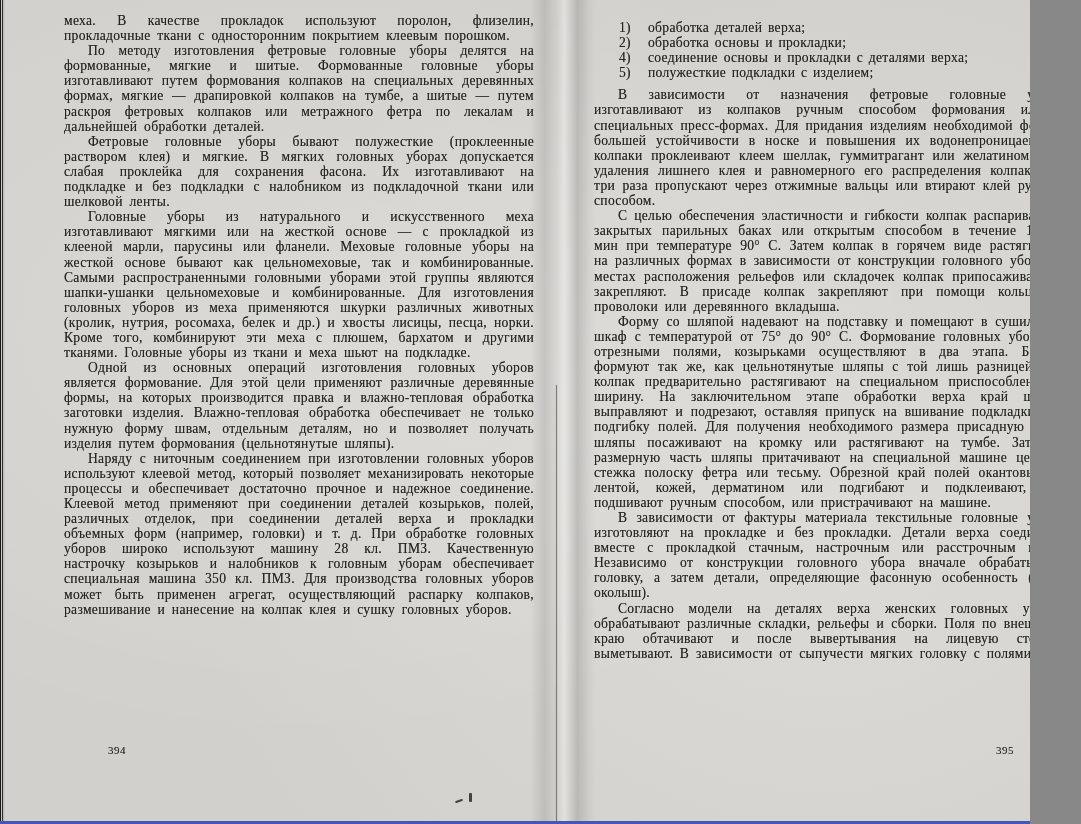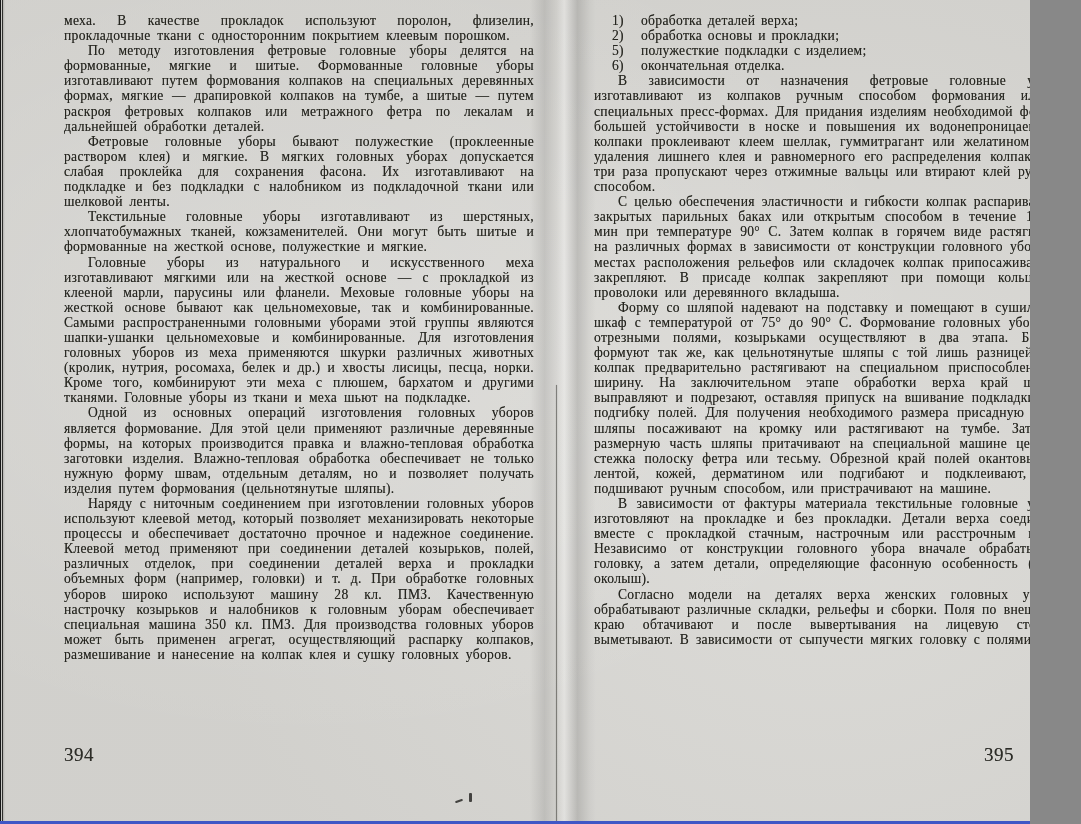--- a/index.html
+++ b/index.html
@@ -24,33 +24,34 @@
     text-indent:24px;
     font-size:13.6px;
     line-height:15.1px;
     color:#262620;
     word-spacing:3px;
     letter-spacing:0.3px;
     text-shadow:0 0 0.4px rgba(40,40,35,0.55);
   }
   .para.noindent{text-indent:0;}
   
-  .steps{margin:0;}
+  .steps{margin:7px;}
   .step{
     font-size:13.6px;line-height:15.1px;color:#262620;
     word-spacing:2px;letter-spacing:0.3px;
     text-shadow:0 0 0.4px rgba(40,40,35,0.55);
     white-space:nowrap;
   }
   .step .num{display:inline-block;margin-left:18px;width:29px;}
   
   .pagenum{
-    position:absolute;font-size:19px;color:#2c2c27;
+    position:absolute;font-size:11px;color:#2c2c27;
     letter-spacing:0.5px;
     text-shadow:0 0 0.4px rgba(40,40,35,0.5);
+    margin-left:44px;
   }
   .pagenum-left{left:64px;top:744px;}
   .pagenum-right{right:16px;top:744px;}
   
   .gutter{
     position:absolute;left:530px;top:0;width:66px;height:100%;
     background:linear-gradient(90deg,
       rgba(0,0,0,0) 0%,
       rgba(0,0,0,0.10) 22%,
       rgba(0,0,0,0.02) 40%,
@@ -96,32 +97,31 @@
 
 <div class="scan">
 
   <div class="gutter"></div>
   <div class="crease"></div>
 
   <div class="page page-left">
     <p class="para noindent">меха. В качестве прокладок используют поролон, флизелин, прокладочные ткани с односторонним покрытием клеевым порошком.</p>
     <p class="para">По методу изготовления фетровые головные уборы делятся на формованные, мягкие и шитые. Формованные головные уборы изготавливают путем формования колпаков на специальных деревянных формах, мягкие — драпировкой колпаков на тумбе, а шитые — путем раскроя фетровых колпаков или метражного фетра по лекалам и дальнейшей обработки деталей.</p>
     <p class="para">Фетровые головные уборы бывают полужесткие (проклеенные раствором клея) и мягкие. В мягких головных уборах допускается слабая проклейка для сохранения фасона. Их изготавливают на подкладке и без подкладки с налобником из подкладочной ткани или шелковой ленты.</p>
-    <p class="para">Текстильные головные уборы изготавливают из шерстяных, хлопчатобумажных тканей, кожзаменителей. Они могут быть шитые и формованные на жесткой основе, полужесткие и мягкие.</p>
     <p class="para">Головные уборы из натурального и искусственного меха изготавливают мягкими или на жесткой основе — с прокладкой из клееной марли, парусины или фланели. Меховые головные уборы на жесткой основе бывают как цельномеховые, так и комбинированные. Самыми распространенными головными уборами этой группы являются шапки-ушанки цельномеховые и комбинированные. Для изготовления головных уборов из меха применяются шкурки различных животных (кролик, нутрия, росомаха, белек и др.) и хвосты лисицы, песца, норки. Кроме того, комбинируют эти меха с плюшем, бархатом и другими тканями. Головные уборы из ткани и меха шьют на подкладке.</p>
     <p class="para">Одной из основных операций изготовления головных уборов является формование. Для этой цели применяют различные деревянные формы, на которых производится правка и влажно-тепловая обработка заготовки изделия. Влажно-тепловая обработка обеспечивает не только нужную форму швам, отдельным деталям, но и позволяет получать изделия путем формования (цельнотянутые шляпы).</p>
     <p class="para">Наряду с ниточным соединением при изготовлении головных уборов используют клеевой метод, который позволяет механизировать некоторые процессы и обеспечивает достаточно прочное и надежное соединение. Клеевой метод применяют при соединении деталей козырьков, полей, различных отделок, при соединении деталей верха и прокладки объемных форм (например, головки) и т. д. При обработке головных уборов широко используют машину 28 кл. ПМЗ. Качественную настрочку козырьков и налобников к головным уборам обеспечивает специальная машина 350 кл. ПМЗ. Для производства головных уборов может быть применен агрегат, осуществляющий распарку колпаков, размешивание и нанесение на колпак клея и сушку головных уборов.</p>
   </div>
 
   <div class="page page-right">
     <div class="steps">
       <div class="step"><span class="num">1)</span><span>обработка деталей верха;</span></div>
       <div class="step"><span class="num">2)</span><span>обработка основы и прокладки;</span></div>
+      <div class="step"><span class="num">4)</span><span>соединение основы и прокладки с деталями верха;</span></div>
       <div class="step"><span class="num">5)</span><span>полужесткие подкладки с изделием;</span></div>
-      <div class="step"><span class="num">6)</span><span>окончательная отделка.</span></div>
     </div>
     <p class="para">В зависимости от назначения фетровые головные уборы изготавливают из колпаков ручным способом формования или в специальных пресс-формах. Для придания изделиям необходимой формы, большей устойчивости в носке и повышения их водонепроницаемости колпаки проклеивают клеем шеллак, гуммитрагант или желатином. Для удаления лишнего клея и равномерного его распределения колпак два-три раза пропускают через отжимные вальцы или втирают клей ручным способом.</p>
     <p class="para">С целью обеспечения эластичности и гибкости колпак распаривают в закрытых парильных баках или открытым способом в течение 1—1,5 мин при температуре 90° С. Затем колпак в горячем виде растягивают на различных формах в зависимости от конструкции головного убора. В местах расположения рельефов или складочек колпак припосаживают и закрепляют. В присаде колпак закрепляют при помощи кольца из проволоки или деревянного вкладыша.</p>
     <p class="para">Форму со шляпой надевают на подставку и помещают в сушильный шкаф с температурой от 75° до 90° С. Формование головных уборов с отрезными полями, козырьками осуществляют в два этапа. Береты формуют так же, как цельнотянутые шляпы с той лишь разницей, что колпак предварительно растягивают на специальном приспособлении в ширину. На заключительном этапе обработки верха край шляпы выправляют и подрезают, оставляя припуск на вшивание подкладки или подгибку полей. Для получения необходимого размера присадную часть шляпы посаживают на кромку или растягивают на тумбе. Затем в размерную часть шляпы притачивают на специальной машине цепного стежка полоску фетра или тесьму. Обрезной край полей окантовывают лентой, кожей, дерматином или подгибают и подклеивают, или подшивают ручным способом, или пристрачивают на машине.</p>
     <p class="para">В зависимости от фактуры материала текстильные головные уборы изготовляют на прокладке и без прокладки. Детали верха соединяют вместе с прокладкой стачным, настрочным или расстрочным швом. Независимо от конструкции головного убора вначале обрабатывают головку, а затем детали, определяющие фасонную особенность (поля, околыш).</p>
     <p class="para">Согласно модели на деталях верха женских головных уборов обрабатывают различные складки, рельефы и сборки. Поля по внешнему краю обтачивают и после вывертывания на лицевую сторону выметывают. В зависимости от сыпучести мягких головку с полями</p>
   </div>
 
   <div class="pagenum pagenum-left">394</div>
   <div class="pagenum pagenum-right">395</div>

